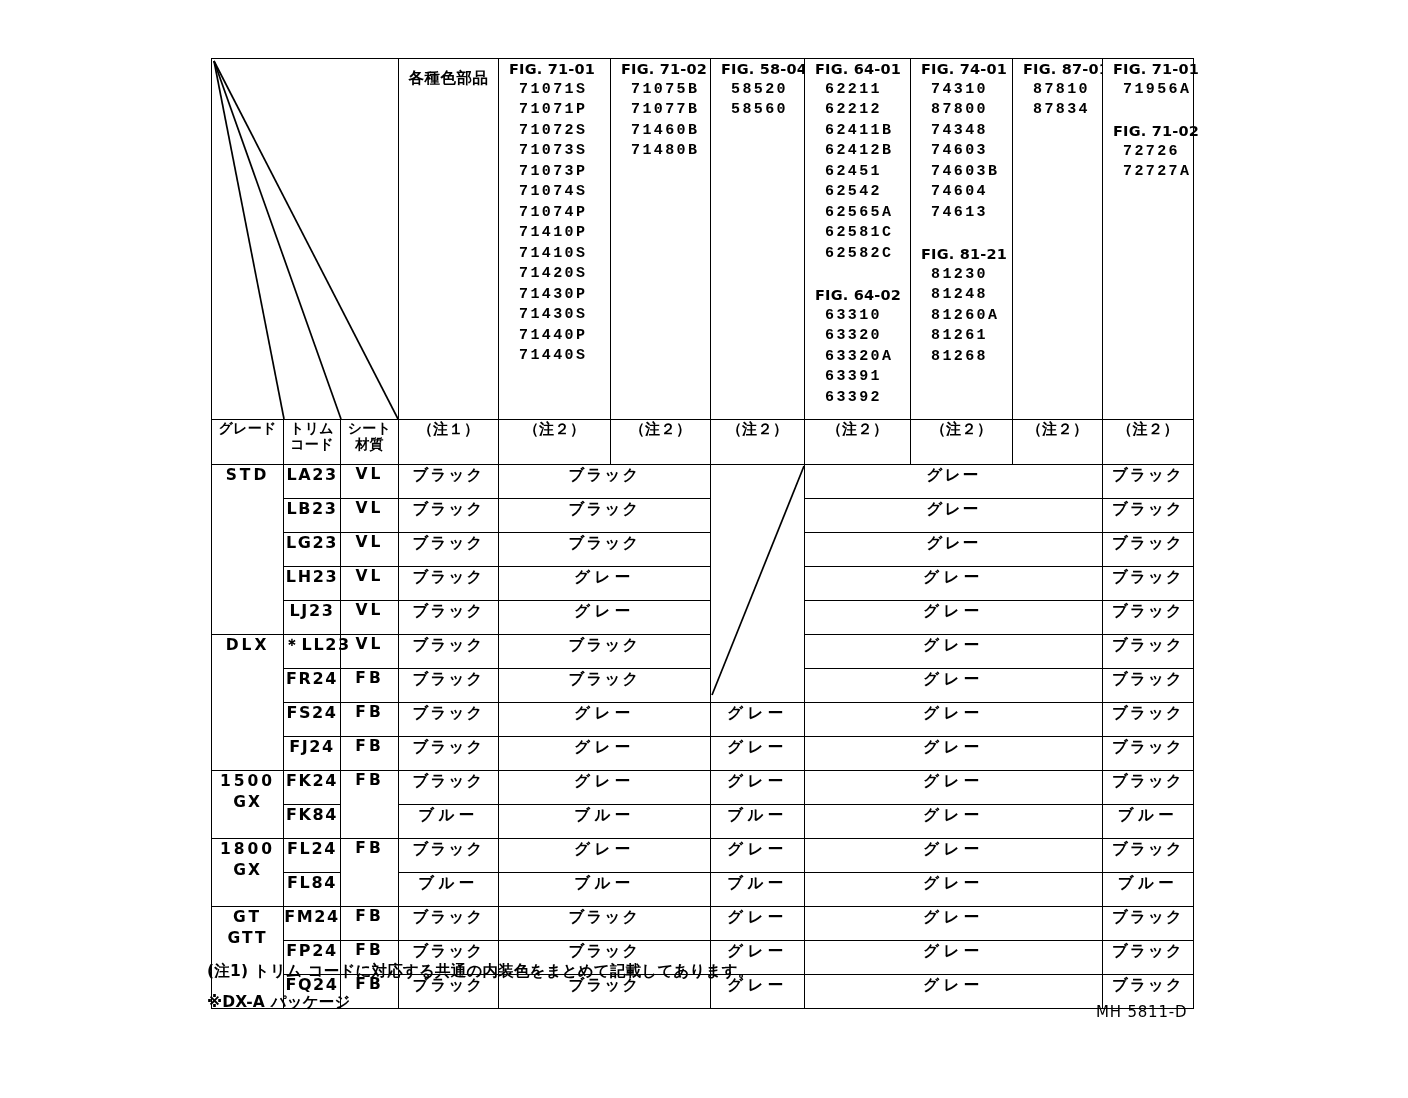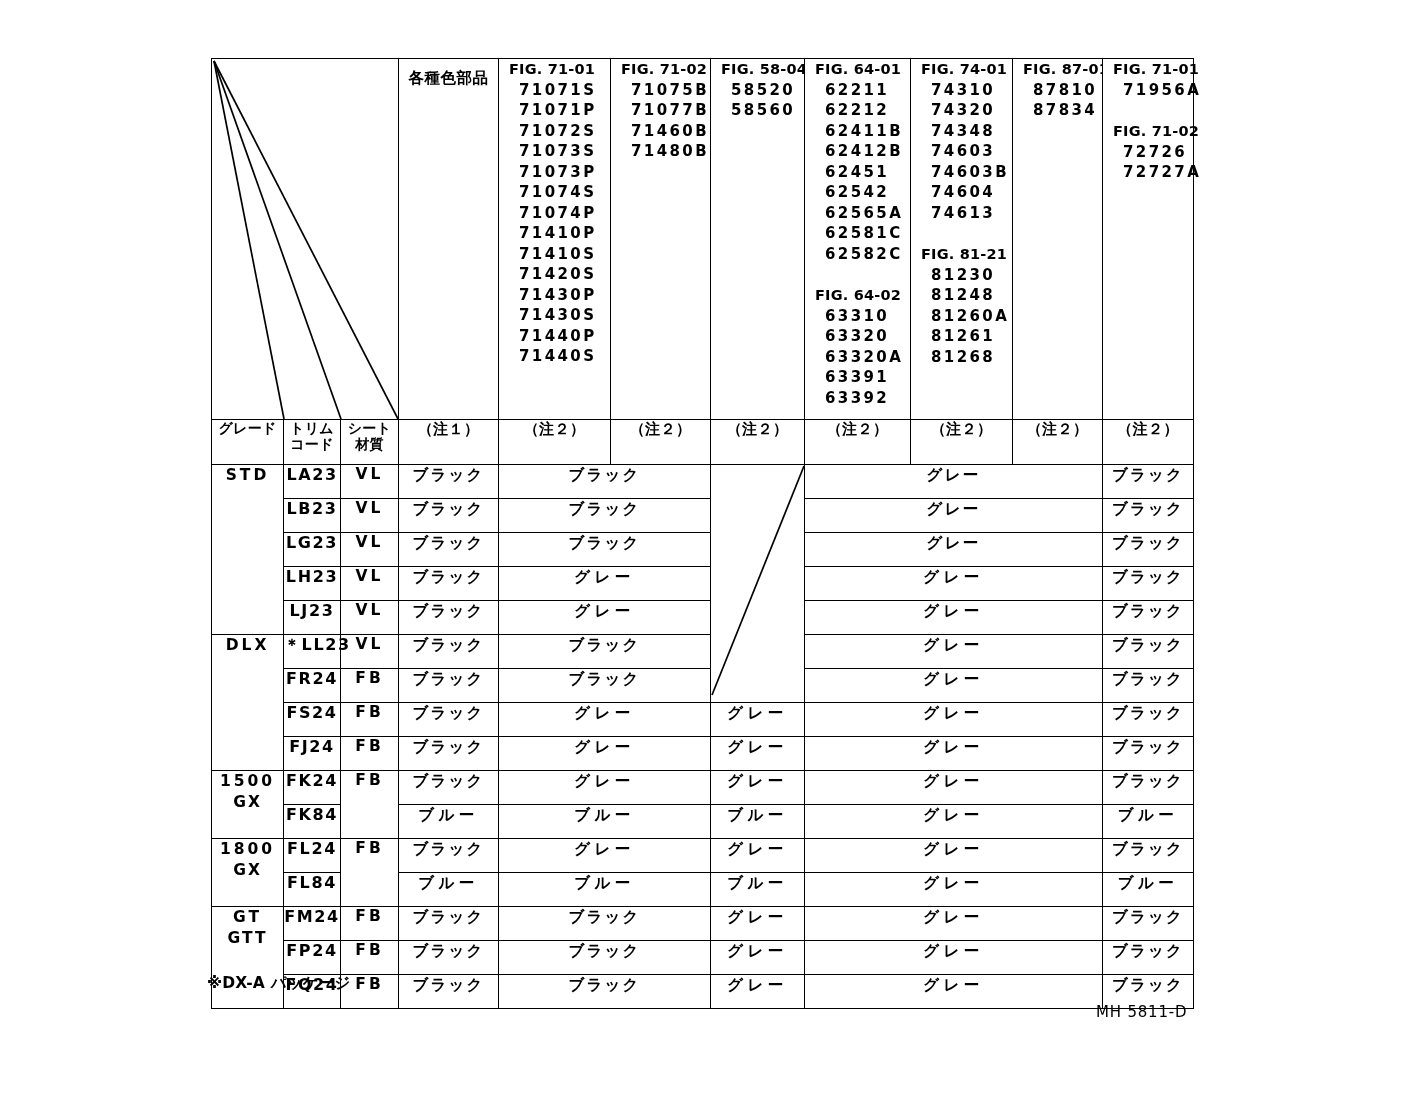--- a/index.html
+++ b/index.html
@@ -63,20 +63,21 @@
     line-height: 20.5px;
   }
   .fig-title.gap { margin-top: 21px; }
   .fig-num {
     font-size: 15px;
     letter-spacing: 2.4px;
     text-align: left;
     padding-left: 20px;
     white-space: nowrap;
     line-height: 20.5px;
+    font-family: Liberation Mono, monospace;
   }
   .center-jp {
     font-size: 15.5px;
     text-align: center;
     letter-spacing: 0.5px;
     padding-top: 9px;
   }
 
   
   .corner-cell {
@@ -160,21 +161,21 @@
     font-weight: bold;
     letter-spacing: 0.2px;
     line-height: 30px;
     white-space: nowrap;
   }
   .fn-star {
     font-size: 15.5px;
     font-weight: bold;
     letter-spacing: 0.2px;
     line-height: 30px;
-    margin-top: 12px;
+    margin-top: 1px;
     white-space: nowrap;
   }
   .doc-ref {
     position: absolute;
     left: 1096px;
     top: 991px;
     font-size: 15px;
     font-weight: normal;
     letter-spacing: 0.8px;
     white-space: nowrap;
@@ -262,21 +263,21 @@
           <div class="fig-num">63310</div>
           <div class="fig-num">63320</div>
           <div class="fig-num">63320A</div>
           <div class="fig-num">63391</div>
           <div class="fig-num">63392</div>
         </td>
 
         <td class="fig-cell">
           <div class="fig-title">FIG. 74-01</div>
           <div class="fig-num">74310</div>
-          <div class="fig-num">74320</div>
+          <div class="fig-num">87800</div>
           <div class="fig-num">74348</div>
           <div class="fig-num">74603</div>
           <div class="fig-num">74603B</div>
           <div class="fig-num">74604</div>
           <div class="fig-num">74613</div>
           <div class="fig-title gap">FIG. 81-21</div>
           <div class="fig-num">81230</div>
           <div class="fig-num">81248</div>
           <div class="fig-num">81260A</div>
           <div class="fig-num">81261</div>
@@ -504,18 +505,19 @@
         <td class="color kana-sp">グレー</td>
         <td class="color kana-sp" colspan="3">グレー</td>
         <td class="color">ブラック</td>
       </tr>
 
     </tbody>
       </table>
   </div>
 
   <div class="footnotes">
+    <div class="fn">(注1)  トリム コードに対応する共通の内装色をまとめて記載してあります。</div>
     <div class="fn-star">※DX-A パッケージ</div>
   </div>
 
   <div class="doc-ref">MH 5811-D</div>
 
 </div>
 
 </body></html>

